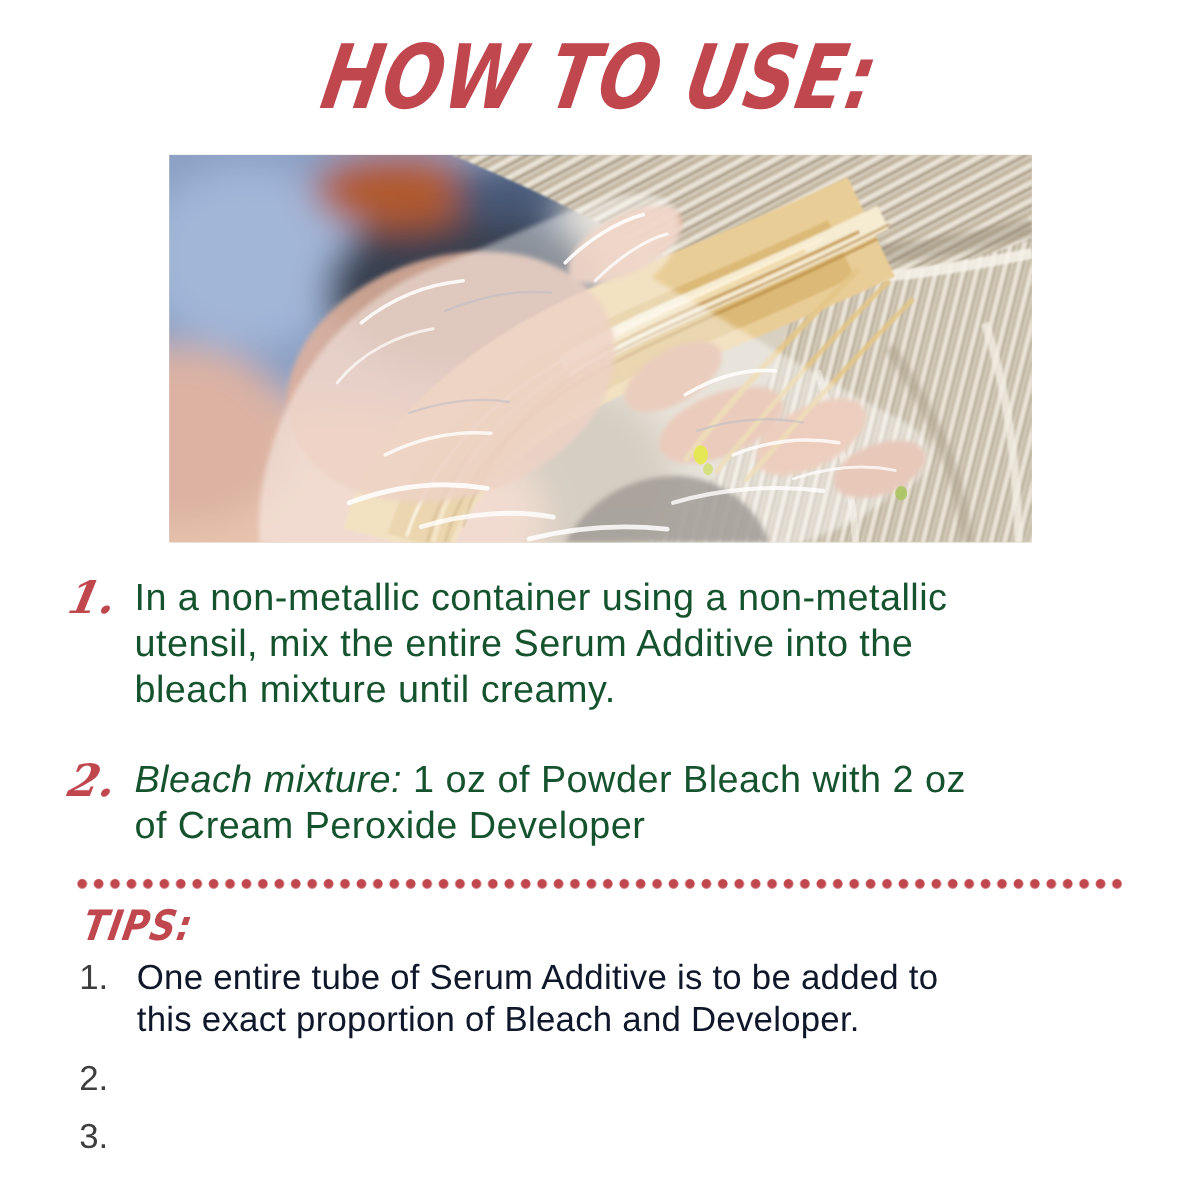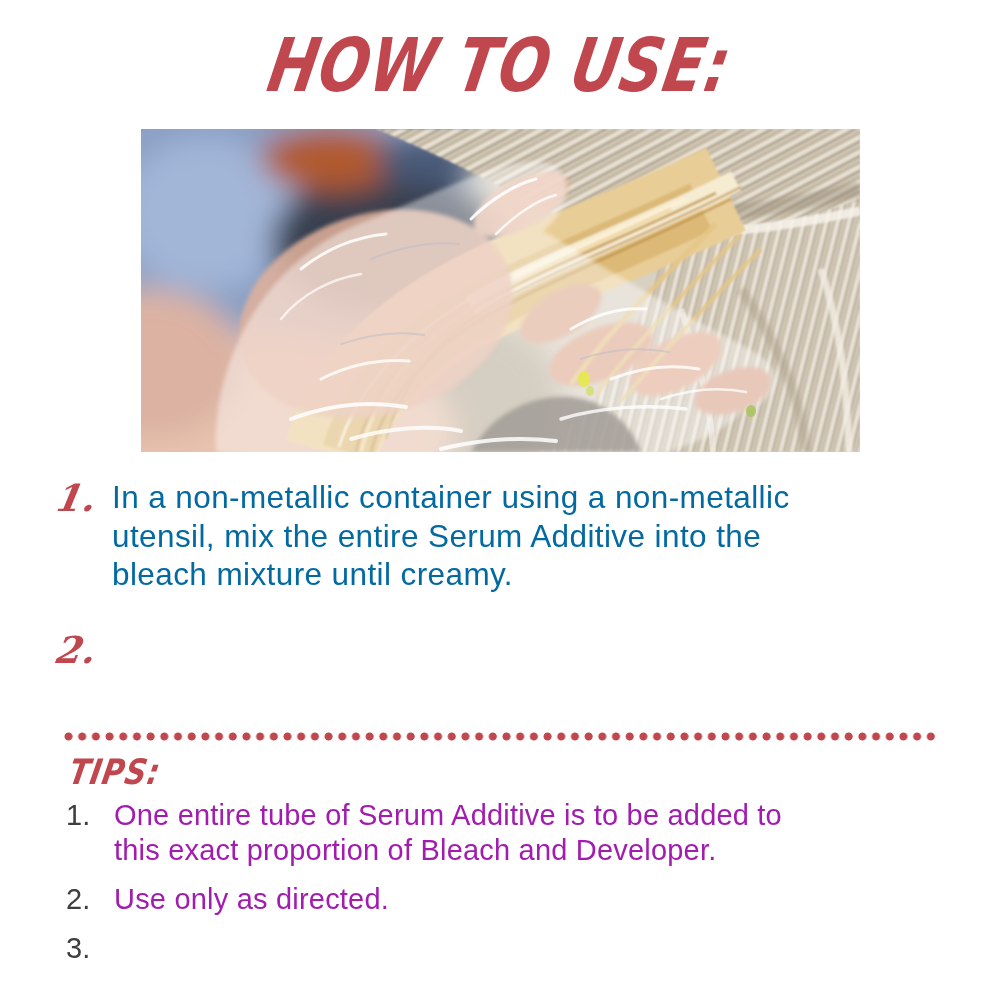--- a/index.html
+++ b/index.html
@@ -33,21 +33,21 @@
   }
   .inst-item { display:flex; align-items:flex-start; }
   .inst-num {
     flex:0 0 50px;
     font-family:"DejaVu Serif", serif;
     font-style:italic; font-weight:700; font-size:37px; line-height:40px;
     color:#c0474e; transform:skewX(-12deg); transform-origin:left top;
   }
   .inst-text {
     font-size:31.5px; line-height:38.5px; letter-spacing:0.4px;
-    color:#0369a1; white-space:pre-line;
+    color:#14532d; white-space:pre-line;
   }
   .lead-italic { font-style:italic; }
 
   
   .divider {
     position:absolute; left:64px; top:730px; width:874px; height:13px;
     background-image:radial-gradient(circle at 4.5px 6.5px, #c0474e 3.6px, rgba(192,71,78,0) 4.4px);
     background-size:13.7px 13px; background-repeat:repeat-x;
   }
 
@@ -58,21 +58,21 @@
     font-family:"DejaVu Sans", sans-serif;
     font-style:italic; font-weight:700; font-size:35px; line-height:40px;
     color:#c0474e; letter-spacing:1px;
     transform:skewX(-10deg) scaleX(0.85); transform-origin:left bottom;
   }
   .tips-list { margin-top:6px; display:flex; flex-direction:column; gap:14px; }
   .tip-item { display:flex; align-items:flex-start; }
   .tip-num { flex:0 0 48px; font-size:29px; line-height:35px; color:#3e3e3e; }
   .tip-text {
     font-size:29px; line-height:35px; letter-spacing:0.2px;
-    color:#a21caf; white-space:pre-line;
+    color:#0f172a; white-space:pre-line;
   }
 </style>
 </head>
 <body>
 
 <div class="page">
 
   <div class="title">HOW TO USE:</div>
 
   <div class="photo">
@@ -183,36 +183,37 @@
 
   <div class="instructions">
     <div class="inst-item">
       <div class="inst-num">1.</div>
       <div class="inst-text">In a non-metallic container using a non-metallic
 utensil, mix the entire Serum Additive into the
 bleach mixture until creamy.</div>
     </div>
     <div class="inst-item">
       <div class="inst-num">2.</div>
+      <div class="inst-text"><span class="lead-italic">Bleach mixture:</span><span> 1 oz of Powder Bleach with 2 oz
+of Cream Peroxide Developer</span></div>
     </div>
   </div>
 
   <div class="divider"></div>
 
   <div class="tips">
     <div class="tips-heading">TIPS:</div>
     <div class="tips-list">
       <div class="tip-item">
         <div class="tip-num">1.</div>
         <div class="tip-text">One entire tube of Serum Additive is to be added to
 this exact proportion of Bleach and Developer.</div>
       </div>
       <div class="tip-item">
         <div class="tip-num">2.</div>
-        <div class="tip-text">Use only as directed.</div>
       </div>
       <div class="tip-item">
         <div class="tip-num">3.</div>
       </div>
     </div>
   </div>
 
 </div>
 
 </body></html>

